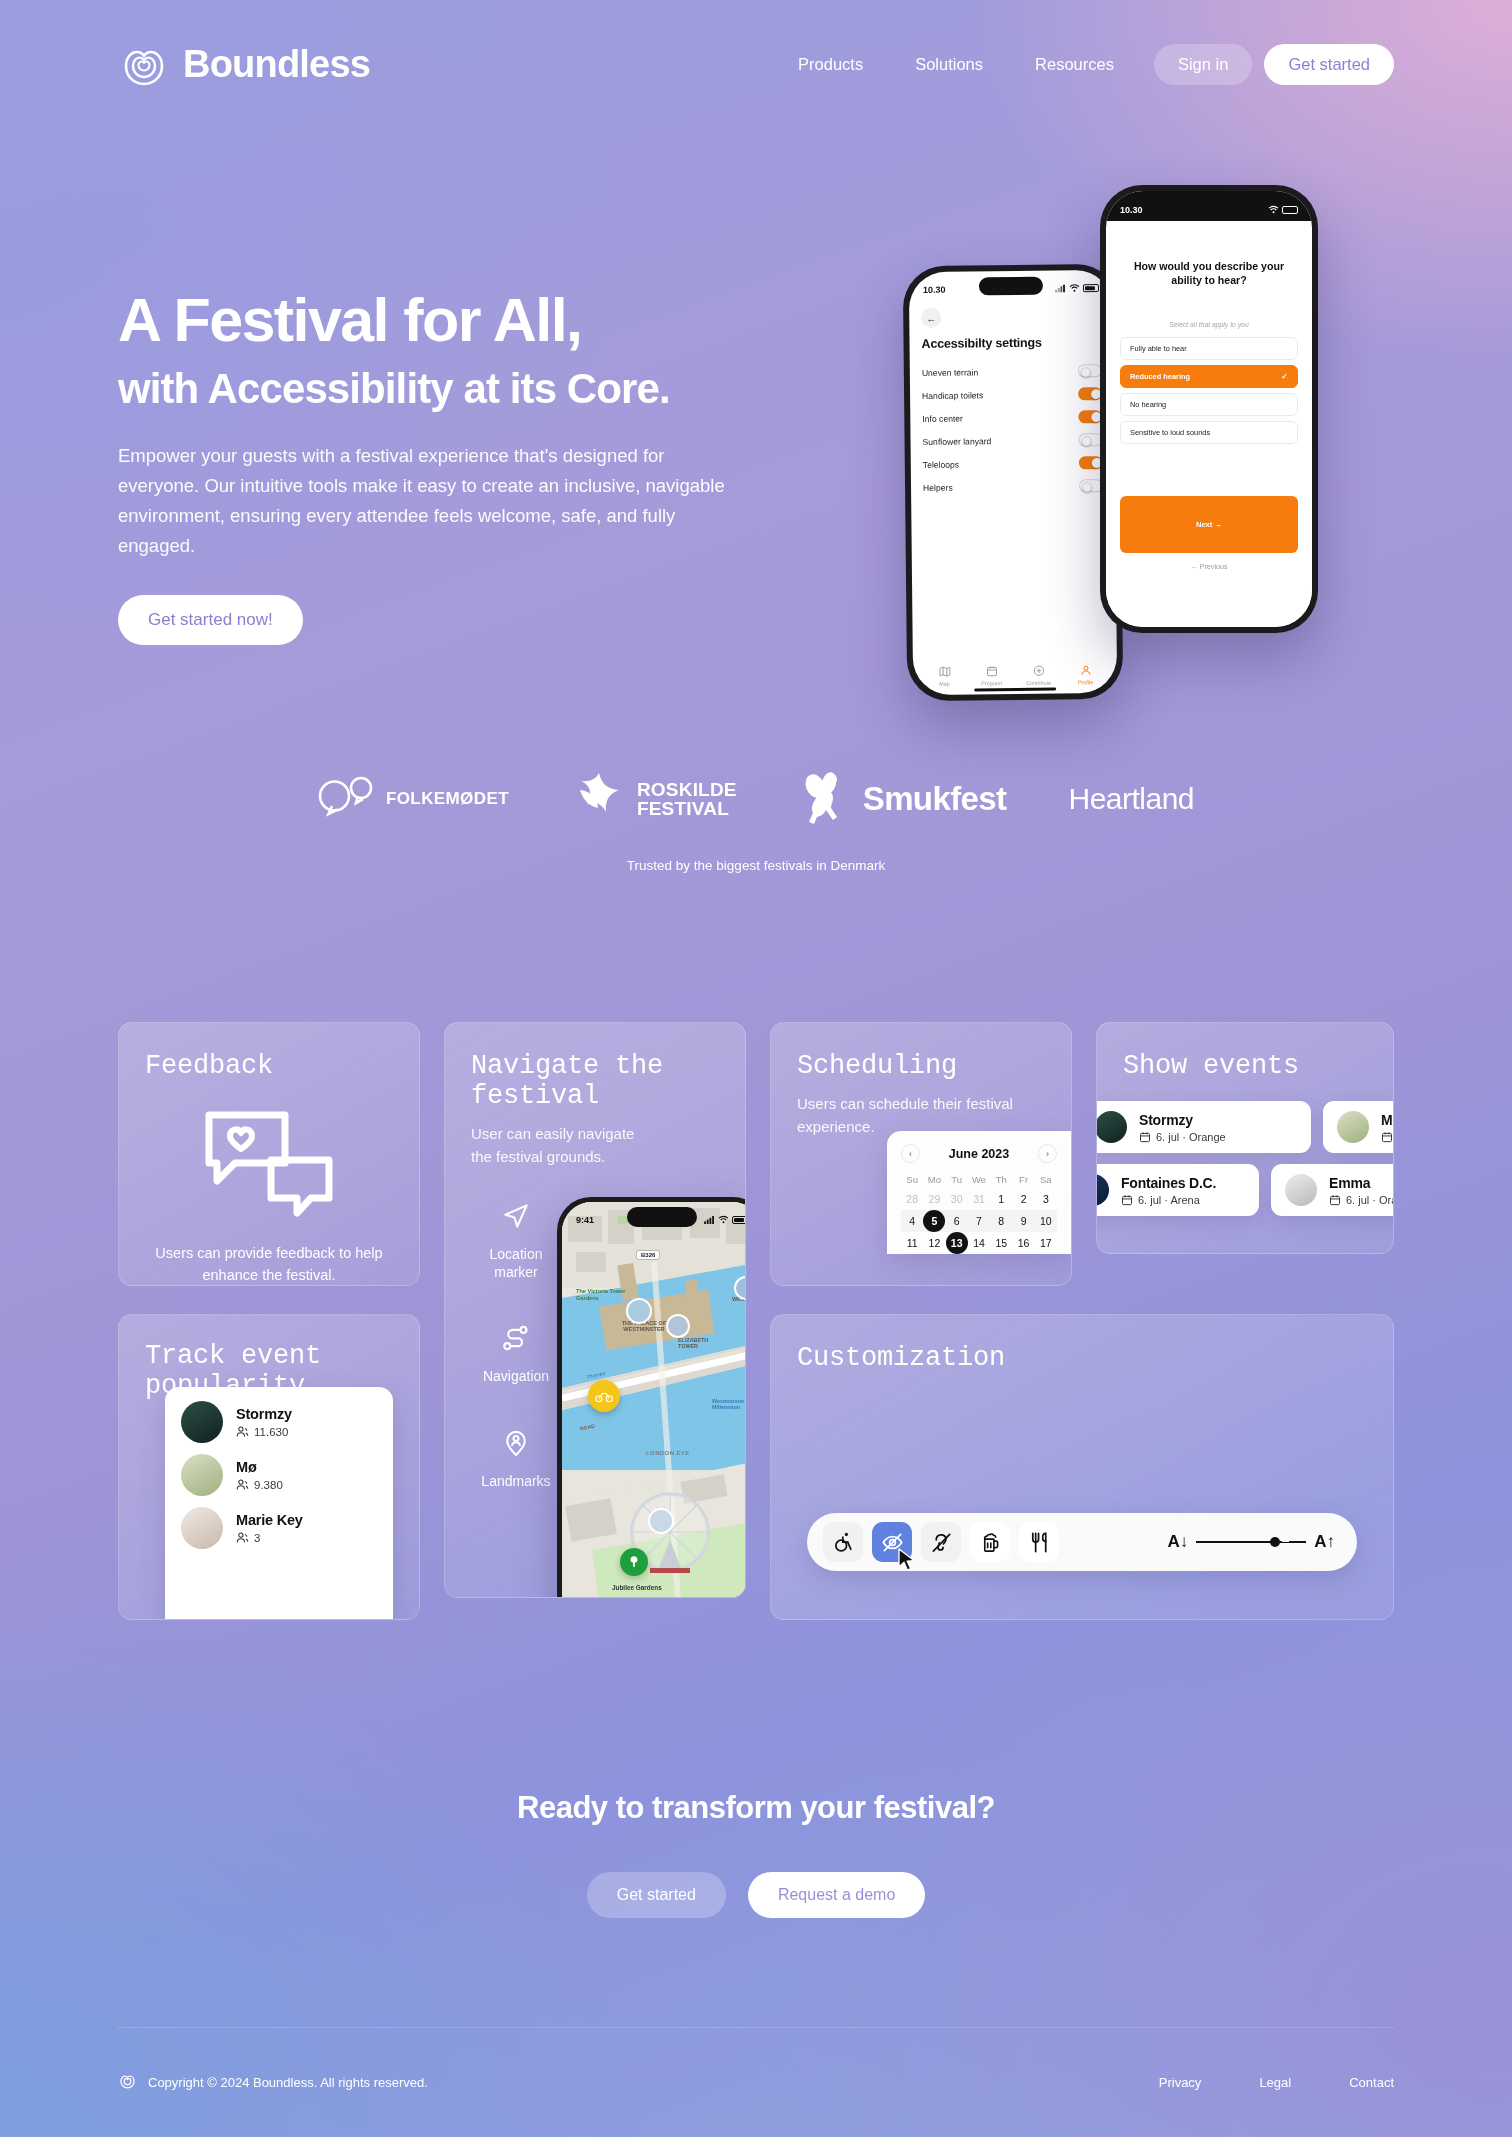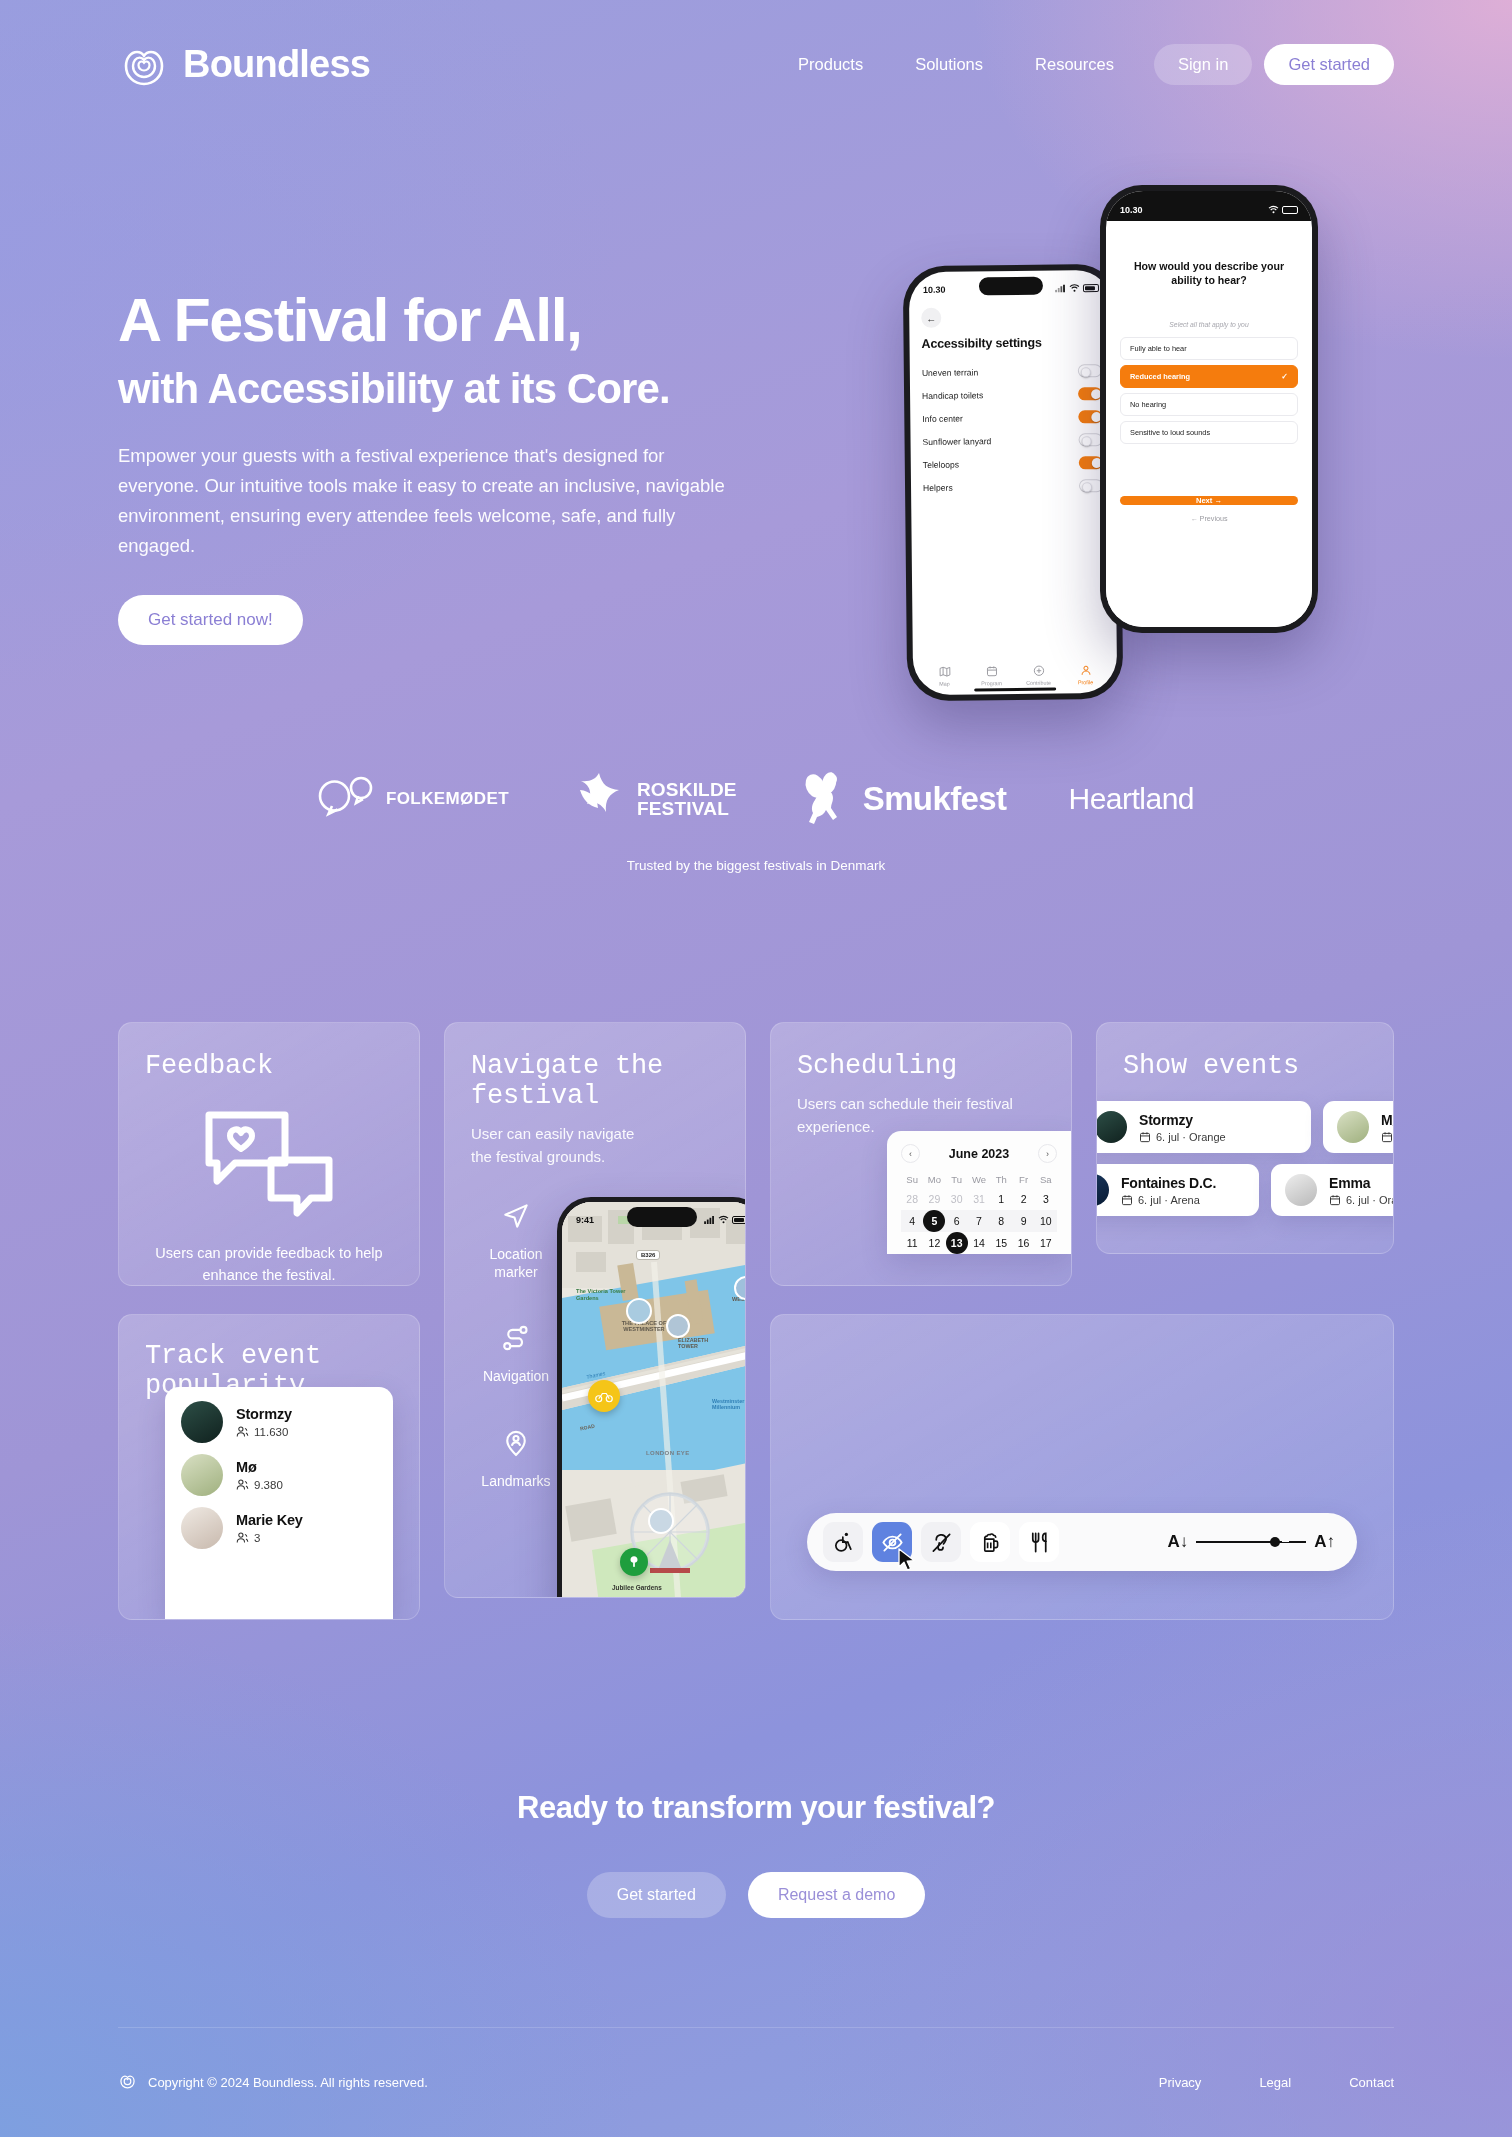--- a/index.html
+++ b/index.html
@@ -103,21 +103,21 @@
   .q-sub { font-size: 6.8px; color: #a5a5ac; text-align: center; margin: 33px 0 9px; font-style: italic; }
   .q-opt {
     margin: 0 14px 5px; border: 1px solid #eaeaee; border-radius: 6px;
     padding: 6px 9px; font-size: 7.4px; color: #1a1a1a; background: #fff;
     display: flex; align-items: center;
   }
   .q-opt.sel { background: #f57c0d; border-color: #f57c0d; color: #fff; font-weight: 700; }
   .q-opt .chk { margin-left: auto; font-size: 8px; }
   .q-next {
     margin: 52px 14px 0; background: #f57c0d; border-radius: 6px; color: #fff;
-    font-size: 7.6px; font-weight: 700; text-align: center; padding: 0 0;
+    font-size: 7.6px; font-weight: 700; text-align: center; padding: 24px 0;
   }
   .q-prev { text-align: center; font-size: 7.2px; color: #9b9ba1; margin-top: 9px; }
 
   
   .logos { position: absolute; left: 0; width: 1512px; top: 770px; }
   .logo-row { display: flex; align-items: center; justify-content: center; gap: 62px; }
   .logo-item { display: flex; align-items: center; gap: 10px; color: #fff; }
   .logo-text-bold { font-size: 17px; font-weight: 700; letter-spacing: 0.4px; }
   .logo-stack { display: flex; flex-direction: column; line-height: 1.0; font-size: 19px; font-weight: 700; letter-spacing: 0.2px; justify-content: flex-end; }
   .logo-script { font-size: 33px; font-weight: 700; letter-spacing: -0.6px; }
@@ -715,20 +715,21 @@
                 </svg>
               <span>6. jul · Ora</span>
             </div>
           </span>
         </div>
       </div>
     </div>
   </div>
 
   <div class="card c-custom">
+    <div class="card-title">Customization</div>
 
     <div class="toolbar">
       <div class="tb-btn">
         <svg width="23" height="23" viewBox="0 0 24 24" fill="none" stroke="#111" stroke-width="1.8" stroke-linecap="round">
           <circle cx="15" cy="3.6" r="1.7" fill="#111" stroke="none"></circle>
           <path d="M11.3 6.5v5.2h5.1"></path>
           <path d="M16.4 11.7 19.6 19"></path>
           <circle cx="9.6" cy="15.2" r="5.6"></circle>
         </svg>
       </div>

